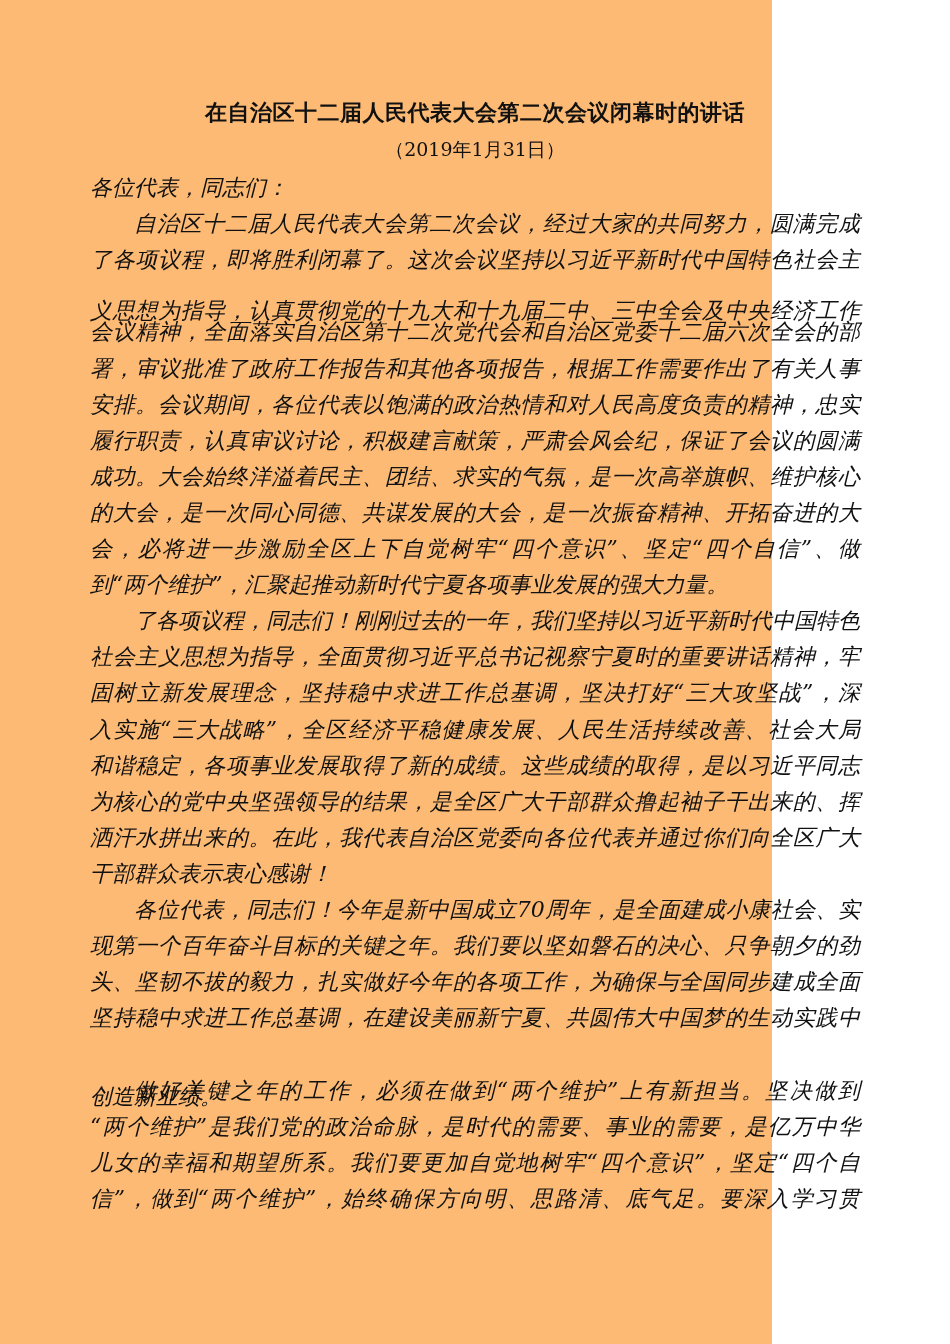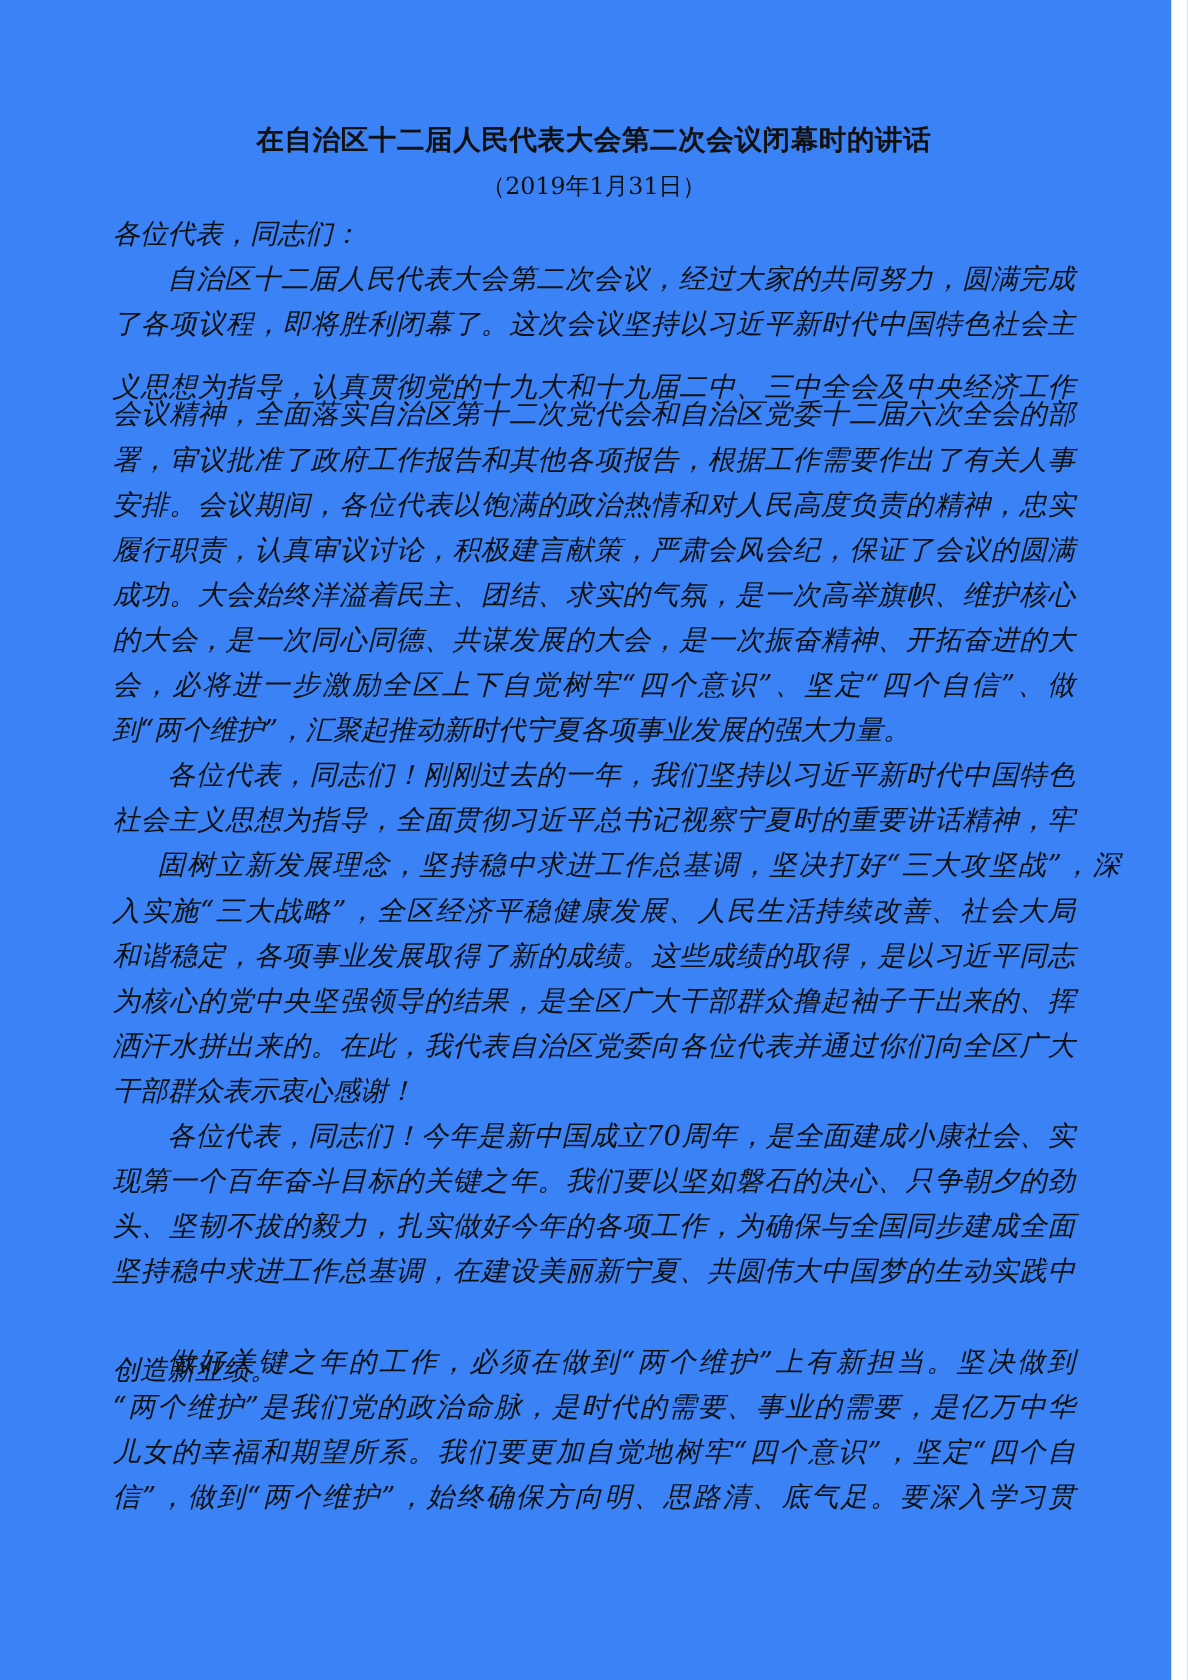--- a/index.html
+++ b/index.html
@@ -1,18 +1,18 @@
 <!DOCTYPE html>
 <html><head>
 <meta charset="utf-8">
 <style>
   html, body { margin: 0; padding: 0; background: #ffffff; }
   body { width: 950px; height: 1344px; position: relative; overflow: hidden;
          font-family: "DejaVu Serif", "Liberation Serif", serif; color: #111; }
-  .page { position: absolute; left: 0; top: 0; width: 937px; height: 1344px; background: #3b82f6; }
+  .page { position: absolute; left: 0; top: 0; width: 772px; height: 1344px; background: #fdba74; }
   .title { position: absolute; left: 0; width: 950px; top: 96px; text-align: center;
            font-size: 22px; font-weight: bold; letter-spacing: 0.5px; line-height: 32px; }
   .date { position: absolute; left: 0; width: 950px; top: 134px; text-align: center;
           font-size: 19px; line-height: 30px; }
   .line { position: absolute; left: 90px; width: 770px; height: 36px; line-height: 36px;
           font-size: 22px; white-space: nowrap; text-align: justify; text-align-last: justify; font-style: italic; }
   .line.indent { left: 134px; width: 726px; }
   .line.last { text-align-last: left; }
 </style>
 </head>
@@ -27,23 +27,23 @@
       <div class="line" style="top: 242.2px;">了各项议程，即将胜利闭幕了。这次会议坚持以习近平新时代中国特色社会主</div>
       <div class="line" style="top: 293px;">义思想为指导，认真贯彻党的十九大和十九届二中、三中全会及中央经济工作</div>
       <div class="line" style="top: 314.4px;">会议精神，全面落实自治区第十二次党代会和自治区党委十二届六次全会的部</div>
       <div class="line" style="top: 350.5px;">署，审议批准了政府工作报告和其他各项报告，根据工作需要作出了有关人事</div>
       <div class="line" style="top: 386.6px;">安排。会议期间，各位代表以饱满的政治热情和对人民高度负责的精神，忠实</div>
       <div class="line" style="top: 422.7px;">履行职责，认真审议讨论，积极建言献策，严肃会风会纪，保证了会议的圆满</div>
       <div class="line" style="top: 458.8px;">成功。大会始终洋溢着民主、团结、求实的气氛，是一次高举旗帜、维护核心</div>
       <div class="line" style="top: 494.9px;">的大会，是一次同心同德、共谋发展的大会，是一次振奋精神、开拓奋进的大</div>
       <div class="line" style="top: 531px;">会，必将进一步激励全区上下自觉树牢“四个意识”、坚定“四个自信”、做</div>
       <div class="line last" style="top: 567.1px;">到“两个维护”，汇聚起推动新时代宁夏各项事业发展的强大力量。</div>
-      <div class="line indent" style="top: 603.2px;">各位代表，同志们！刚刚过去的一年，我们坚持以习近平新时代中国特色</div>
+      <div class="line indent" style="top: 603.2px;">了各项议程，同志们！刚刚过去的一年，我们坚持以习近平新时代中国特色</div>
       <div class="line" style="top: 639.3px;">社会主义思想为指导，全面贯彻习近平总书记视察宁夏时的重要讲话精神，牢</div>
-      <div class="line" style="top: 675.4px; margin-left: 36px;">固树立新发展理念，坚持稳中求进工作总基调，坚决打好“三大攻坚战”，深</div>
+      <div class="line" style="top: 675.4px;">固树立新发展理念，坚持稳中求进工作总基调，坚决打好“三大攻坚战”，深</div>
       <div class="line" style="top: 711.5px;">入实施“三大战略”，全区经济平稳健康发展、人民生活持续改善、社会大局</div>
       <div class="line" style="top: 747.6px;">和谐稳定，各项事业发展取得了新的成绩。这些成绩的取得，是以习近平同志</div>
       <div class="line" style="top: 783.7px;">为核心的党中央坚强领导的结果，是全区广大干部群众撸起袖子干出来的、挥</div>
       <div class="line" style="top: 819.8px;">洒汗水拼出来的。在此，我代表自治区党委向各位代表并通过你们向全区广大</div>
       <div class="line last" style="top: 855.9px;">干部群众表示衷心感谢！</div>
       <div class="line indent" style="top: 892px;">各位代表，同志们！今年是新中国成立70周年，是全面建成小康社会、实</div>
       <div class="line" style="top: 928.1px;">现第一个百年奋斗目标的关键之年。我们要以坚如磐石的决心、只争朝夕的劲</div>
       <div class="line" style="top: 964.2px;">头、坚韧不拔的毅力，扎实做好今年的各项工作，为确保与全国同步建成全面</div>
       <div class="line" style="top: 1000.3px;">坚持稳中求进工作总基调，在建设美丽新宁夏、共圆伟大中国梦的生动实践中</div>
       <div class="line last" style="top: 1036.4px; margin-top: 43px;">创造新业绩。</div>

